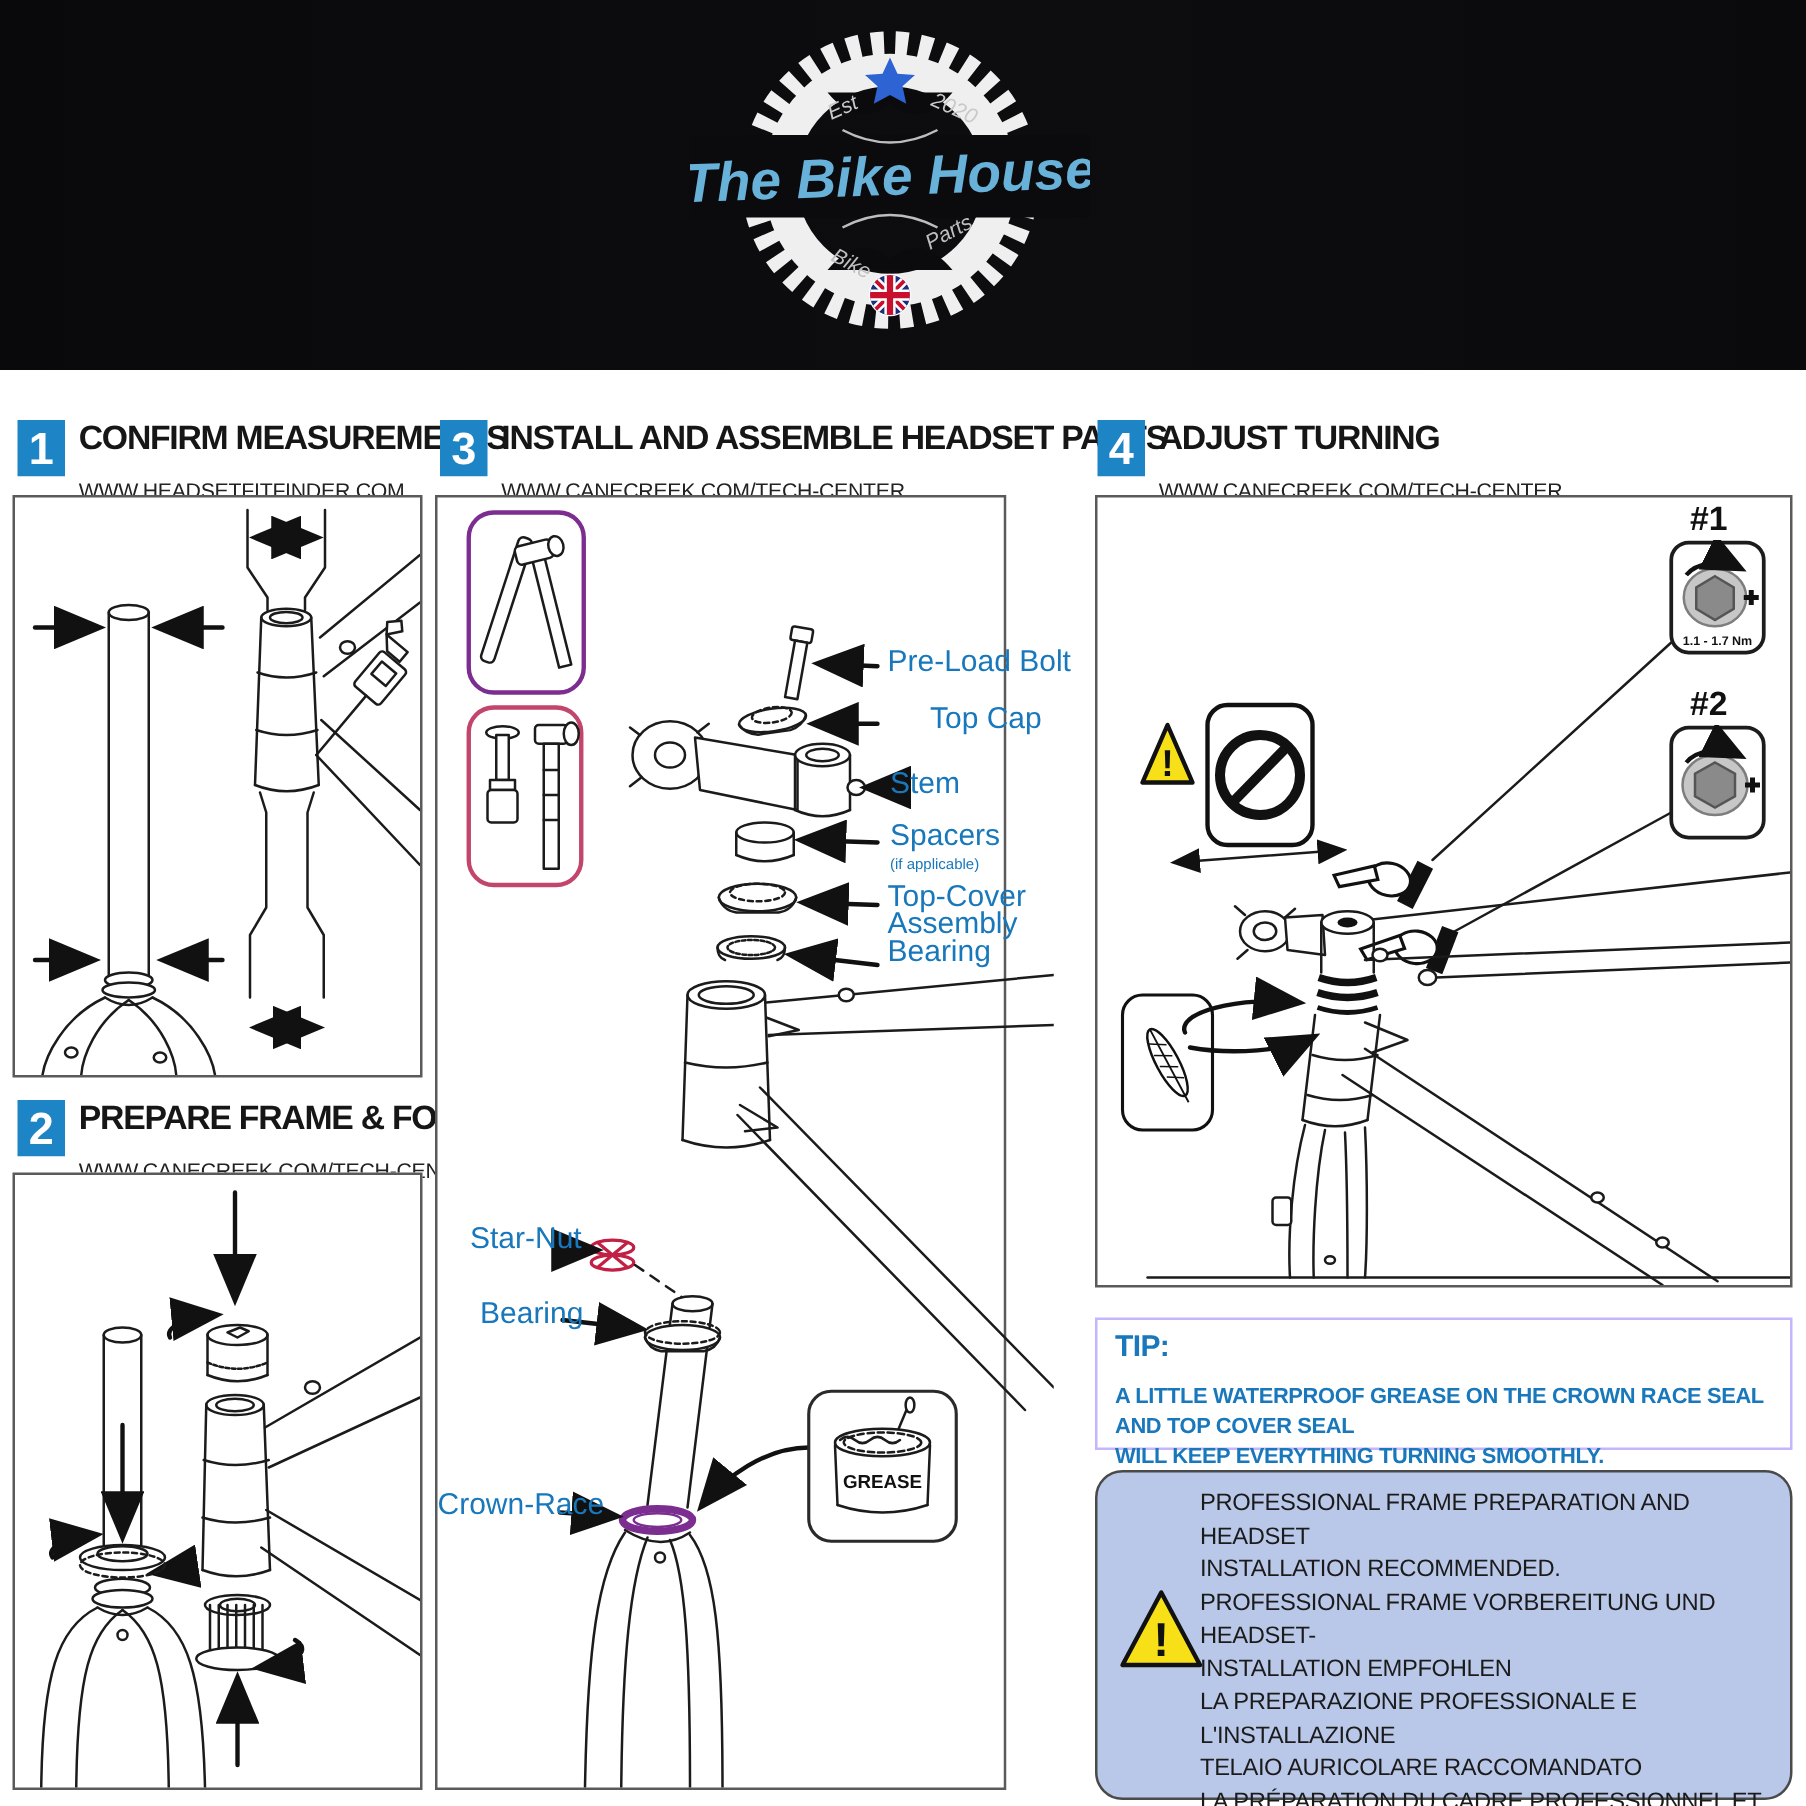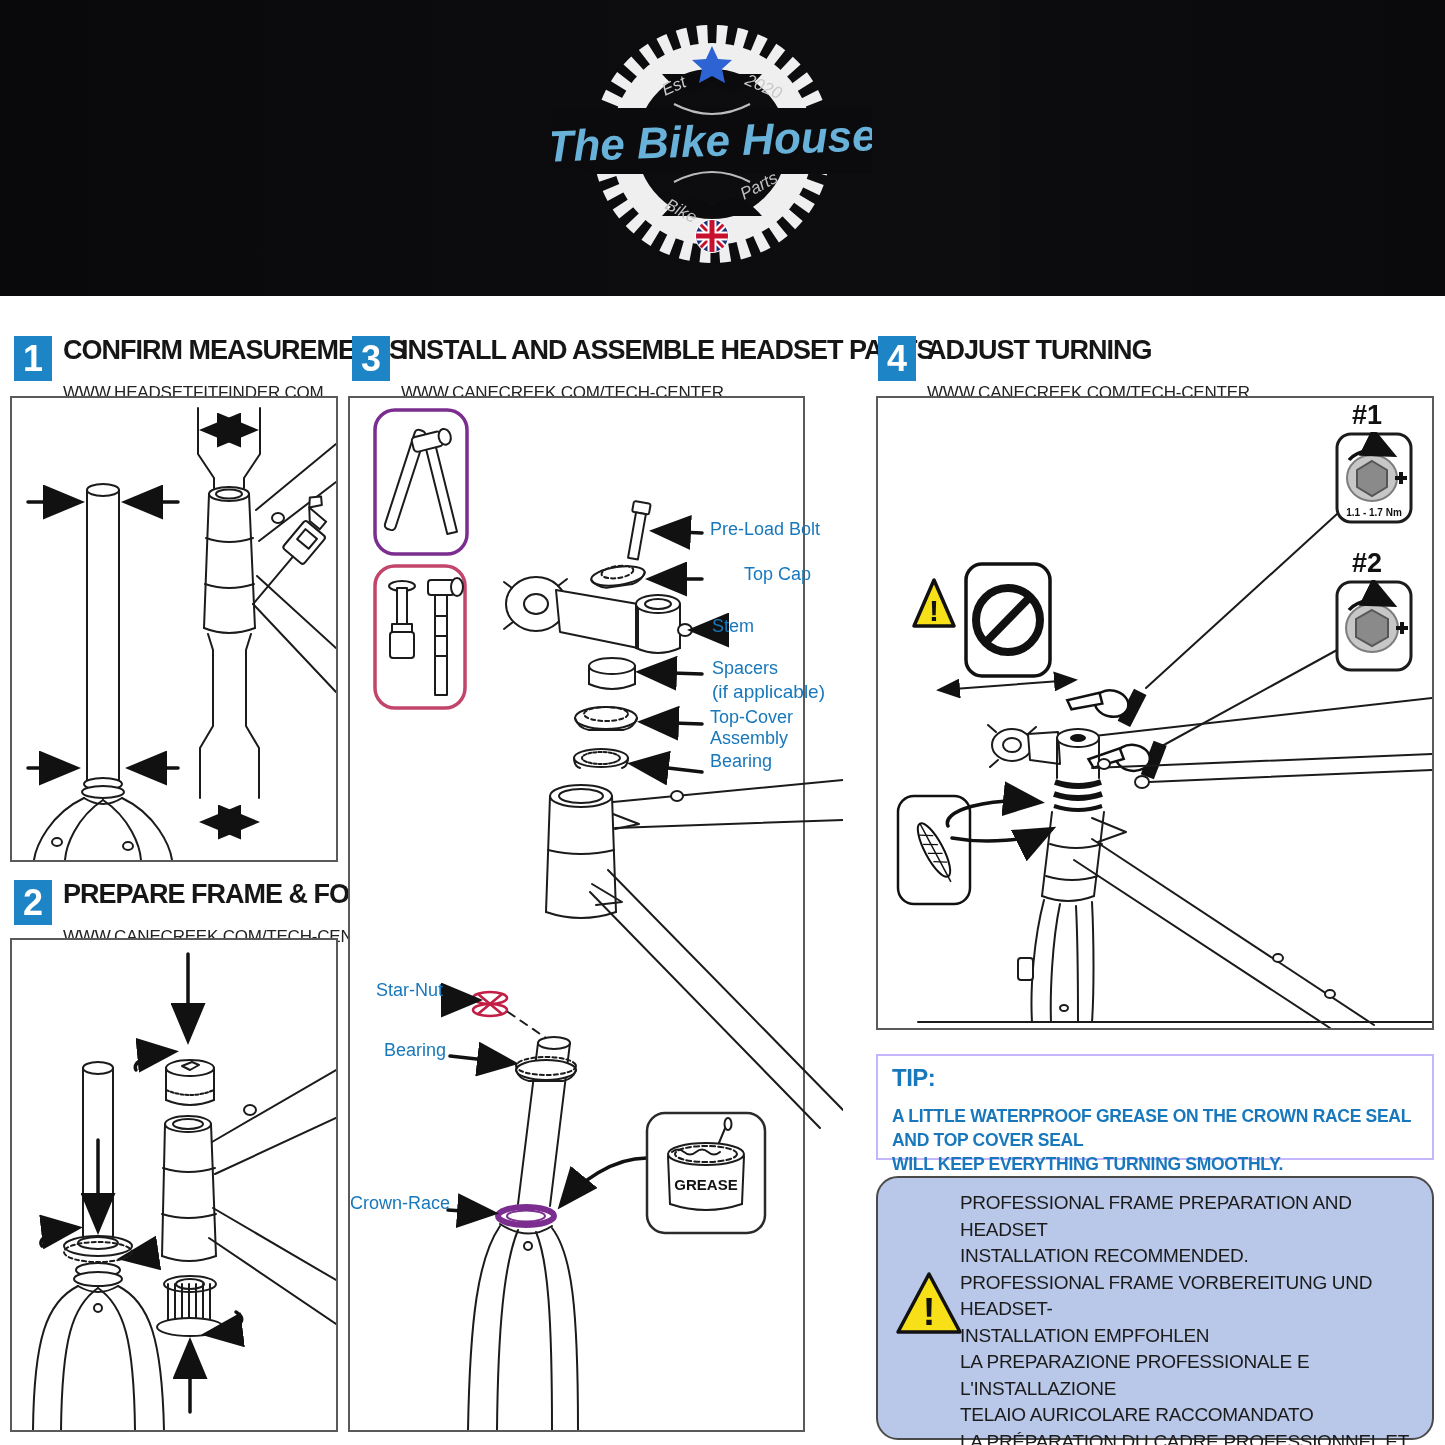--- a/index.html
+++ b/index.html
@@ -7,22 +7,22 @@
         font-family:"Liberation Sans",sans-serif;outline:1px solid #d8d8d8;}
   .banner{position:absolute;left:0;top:0;width:1445px;height:296px;
           background:linear-gradient(90deg,#09090b 0%,#0d0d10 55%,#0a0a0c 100%);}
   .panel{position:absolute;background:#fff;border:2px solid #5a5a5a;box-sizing:border-box;}
   .sec-header{position:absolute;display:flex;align-items:flex-start;}
   .badge{width:38px;height:45px;background:#1d84c5;color:#fff;font-weight:bold;font-size:36px;
          display:flex;align-items:center;justify-content:center;flex:0 0 auto;}
   .htext{margin-left:11px;}
   .sec-title{font-size:27px;font-weight:bold;color:#161616;letter-spacing:-1px;line-height:28px;white-space:nowrap;}
   .sec-url{font-size:17px;color:#222;letter-spacing:-0.2px;margin-top:19px;white-space:nowrap;}
-  .plabel{position:absolute;color:#1878bb;font-size:18px;line-height:21px;white-space:nowrap;}
-  .plabel.small{font-size:19px;}
+  .plabel{position:absolute;color:#1878bb;font-size:24px;line-height:21px;white-space:nowrap;}
+  .plabel.small{font-size:12px;}
   .steplabel{position:absolute;font-weight:bold;font-size:27px;color:#111;}
   .hexicon{position:absolute;}
   .tipbox{position:absolute;left:876px;top:1054px;width:558px;height:106px;border:2px solid #c4b5fd;
           box-sizing:border-box;padding:8px 14px;background:#fff;}
   .tip-head{color:#1878bb;font-weight:bold;font-size:24px;letter-spacing:-0.5px;}
   .tip-body{color:#1878bb;font-size:17.5px;font-weight:bold;letter-spacing:-0.3px;line-height:24px;
             white-space:pre-line;margin-top:12px;}
   .warnbox{position:absolute;left:876px;top:1176px;width:558px;height:264px;background:#b9c7e8;
            border:2.5px solid #4a4a4a;border-radius:22px;box-sizing:border-box;}
   .warn-text{position:absolute;left:82px;top:12px;width:465px;color:#1b1b1b;font-size:19px;

